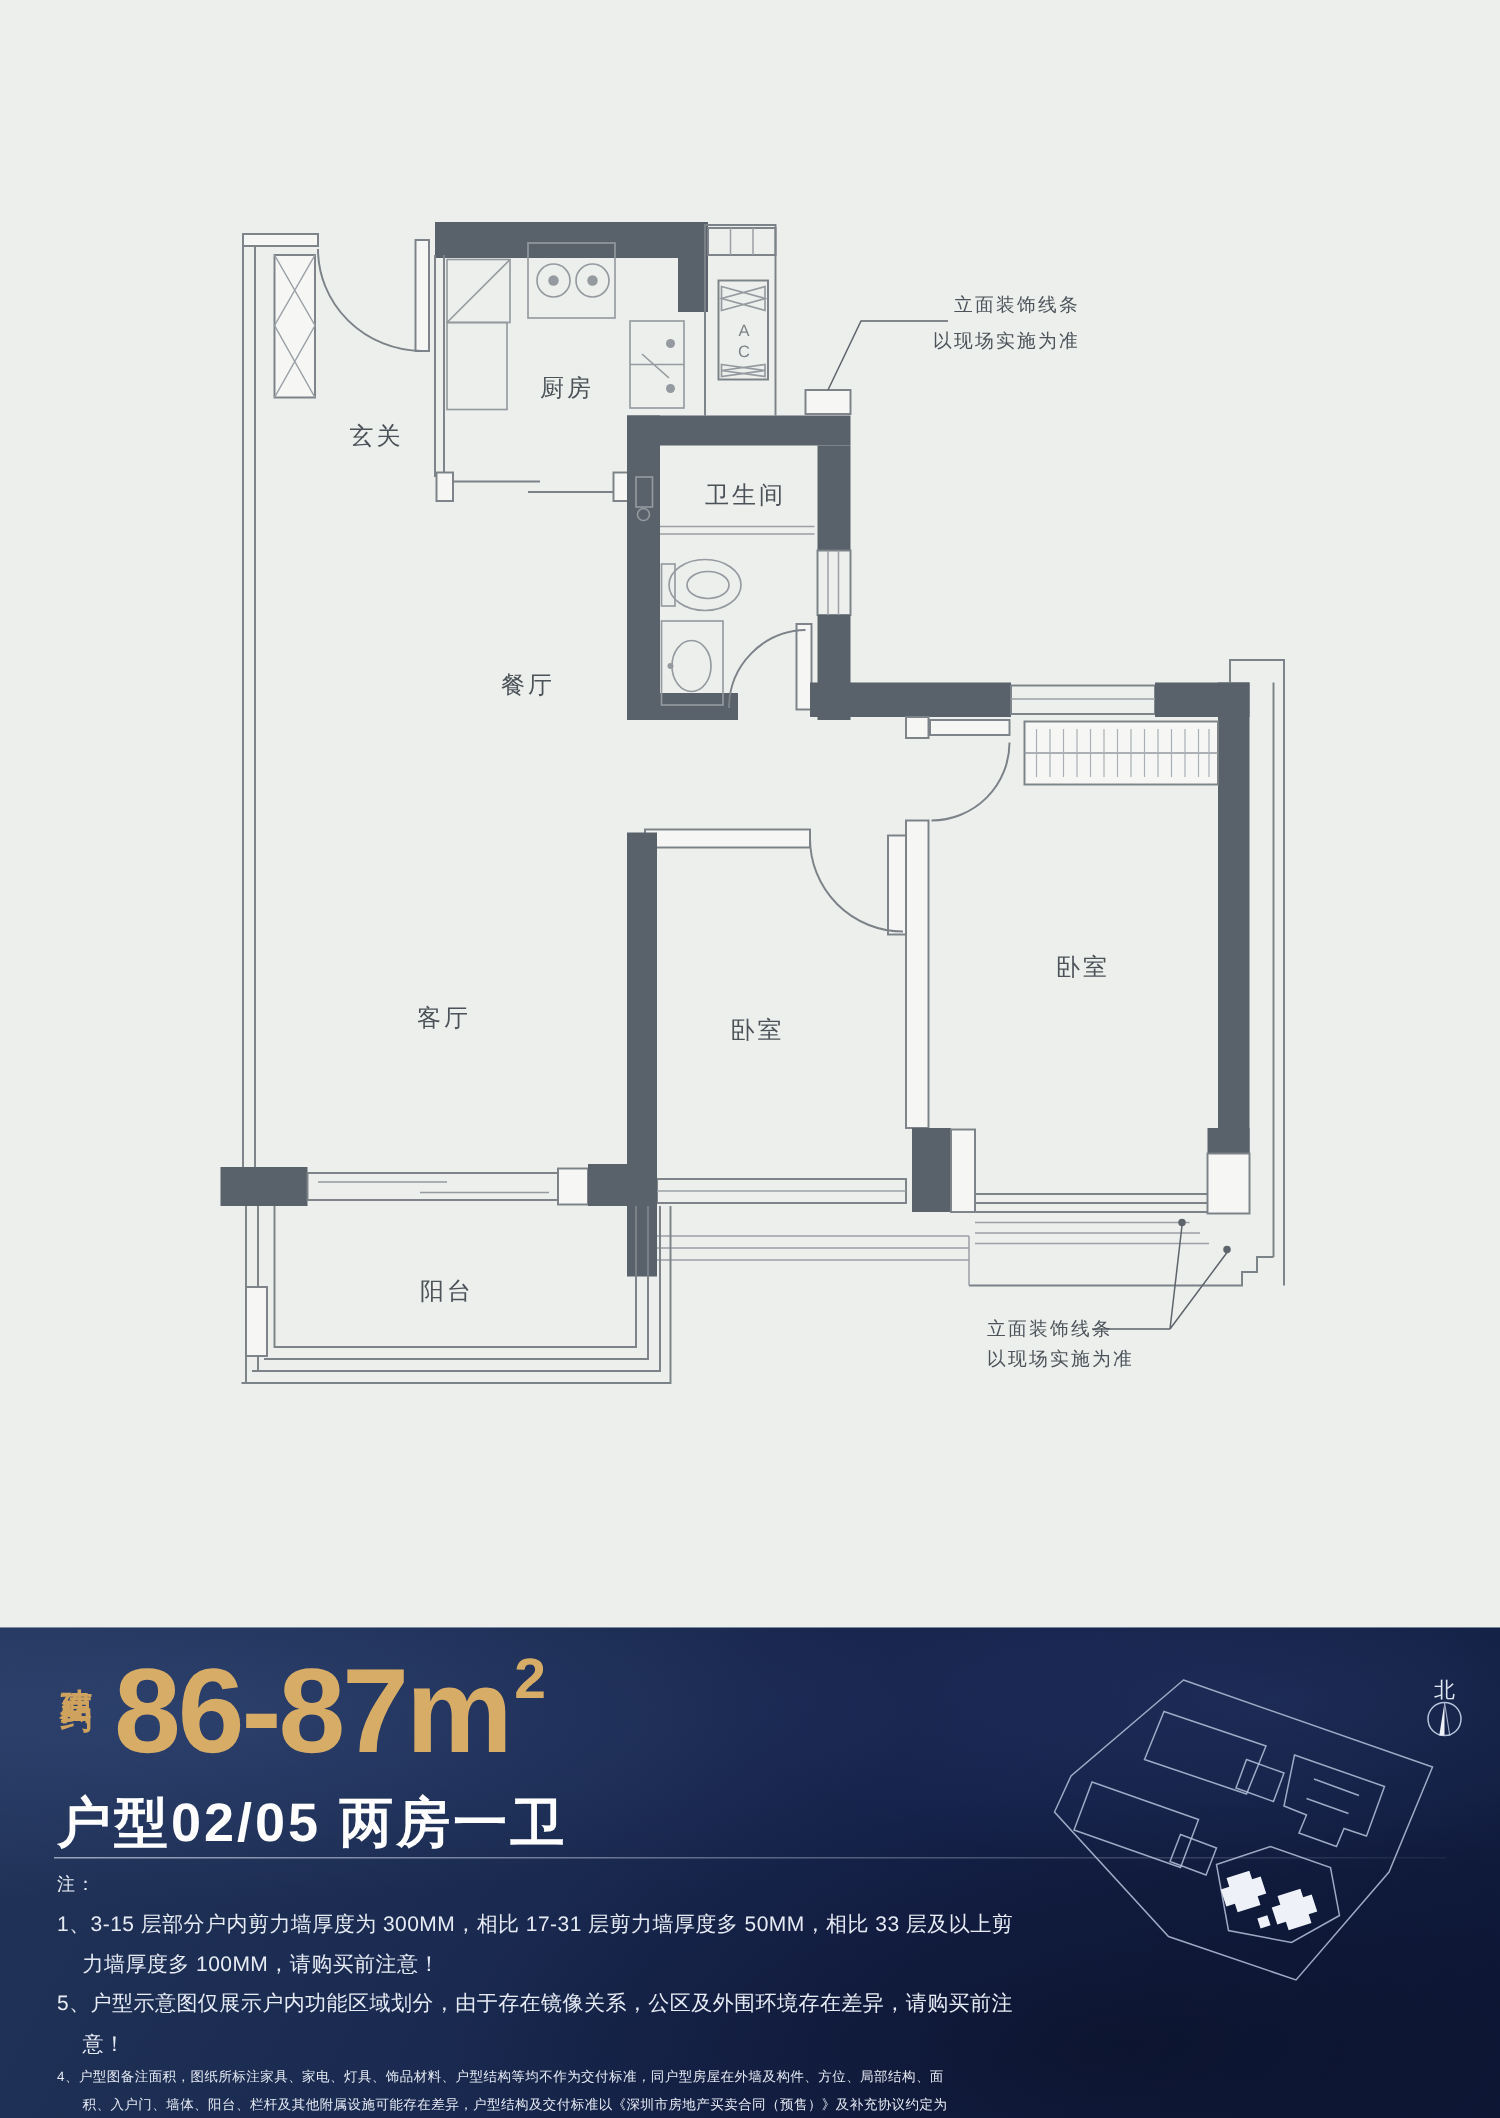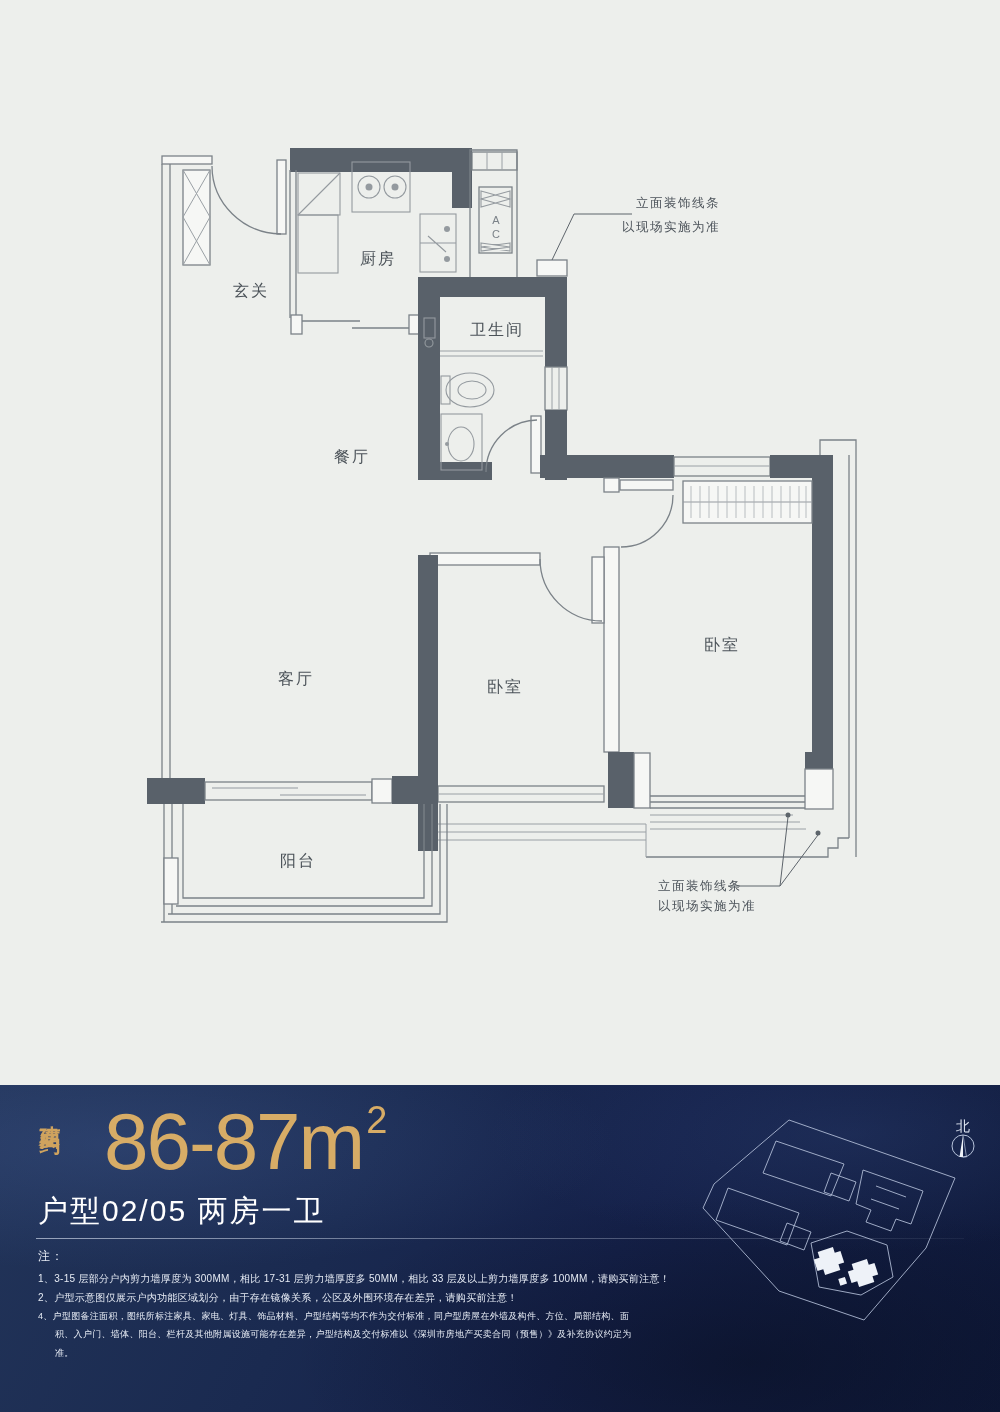--- a/index.html
+++ b/index.html
@@ -23,29 +23,29 @@
   
   .panel{position:absolute;left:0;top:1085px;width:1000px;height:327px;color:#fff;
     background:
       radial-gradient(90% 70% at 12% 18%, rgba(64,90,145,.38), rgba(64,90,145,0) 55%),
       radial-gradient(60% 60% at 85% 15%, rgba(52,76,128,.30), rgba(52,76,128,0) 60%),
       radial-gradient(70% 80% at 75% 85%, rgba(8,14,32,.55), rgba(8,14,32,0) 65%),
       linear-gradient(118deg,#223459 0%,#1a2a50 35%,#15214a 60%,#0e1838 100%);}
   .area-row{position:absolute;left:36px;top:18px;display:flex;align-items:flex-start;}
   .area-prefix{writing-mode:vertical-rl;text-orientation:upright;font-size:21px;font-weight:bold;
                color:#cfa35e;letter-spacing:4px;height:78px;margin:6px 12px 0 0;}
-  .area-value{font-size:80px;font-weight:normal;color:#d7ac66;line-height:.92;letter-spacing:-2px;margin-left:28px;}
+  .area-value{font-size:80px;font-weight:bold;color:#d7ac66;line-height:.92;letter-spacing:-2px;}
   .area-value sup{font-size:38px;vertical-align:36px;margin-left:3px;letter-spacing:0;}
-  .unit-type{position:absolute;left:38px;top:106px;font-size:30px;font-weight:normal;
+  .unit-type{position:absolute;left:38px;top:106px;font-size:36px;font-weight:bold;
              color:#ffffff;letter-spacing:2px;}
   .divider{position:absolute;left:36px;top:153px;width:928px;height:1px;
            background:linear-gradient(90deg,rgba(215,224,240,.65),rgba(215,224,240,.28) 65%,rgba(215,224,240,.06));}
   .notes{position:absolute;left:38px;top:163px;width:650px;color:#e6ebf4;}
   .notes-title{font-size:12px;margin-bottom:4px;letter-spacing:1px;}
-  .note{font-size:10px;line-height:1.9;padding-left:17px;text-indent:-17px;letter-spacing:.3px;}
+  .note{font-size:14px;line-height:1.9;padding-left:17px;text-indent:-17px;letter-spacing:.3px;}
   .note-small{font-size:9px;width:588px;line-height:2.05;}
   .sitemap{position:absolute;right:14px;top:6px;width:285px;height:250px;}
   .smline{fill:none;stroke:#b6c2da;stroke-width:1;opacity:.85;}
   .smfill{fill:#eef2f8;stroke:none;}
   .north-text{font-size:14px;fill:#dfe6f2;text-anchor:middle;letter-spacing:0;}
 </style>
 </head>
 <body>
 
 <div class="page">
@@ -215,21 +215,21 @@
       <span class="area-value"><span>86-87m</span><sup>2</sup></span>
     </div>
 
     <div class="unit-type">户型02/05  两房一卫</div>
 
     <div class="divider"></div>
 
     <div class="notes">
       <div class="notes-title">注：</div>
       <div class="note">1、3-15 层部分户内剪力墙厚度为 300MM，相比 17-31 层剪力墙厚度多 50MM，相比 33 层及以上剪力墙厚度多 100MM，请购买前注意！</div>
-      <div class="note">2、户型示意图仅展示户内功能区域划分，由于存在镜像关系，公区及外围环境存在差异，请购买前注意！</div>
+      <div class="note">5、户型示意图仅展示户内功能区域划分，由于存在镜像关系，公区及外围环境存在差异，请购买前注意！</div>
       <div class="note note-small">4、户型图备注面积，图纸所标注家具、家电、灯具、饰品材料、户型结构等均不作为交付标准，同户型房屋在外墙及构件、方位、局部结构、面积、入户门、墙体、阳台、栏杆及其他附属设施可能存在差异，户型结构及交付标准以《深圳市房地产买卖合同（预售）》及补充协议约定为准。</div>
     </div>
 
     <div class="sitemap">
       <svg viewBox="0 0 285 250" width="285" height="250">
         <g>
           <polygon class="smline" points="88,29 254,87 225,157 163,229 78,200 2,117 13,93"></polygon>
           <polygon class="smline" points="75,50 143,73 130,105 62,82"></polygon>
           <polygon class="smline" points="130,82 155,91 148,110 123,101"></polygon>
           <polygon class="smline" points="27,97 98,122 86,154 15,129"></polygon>

